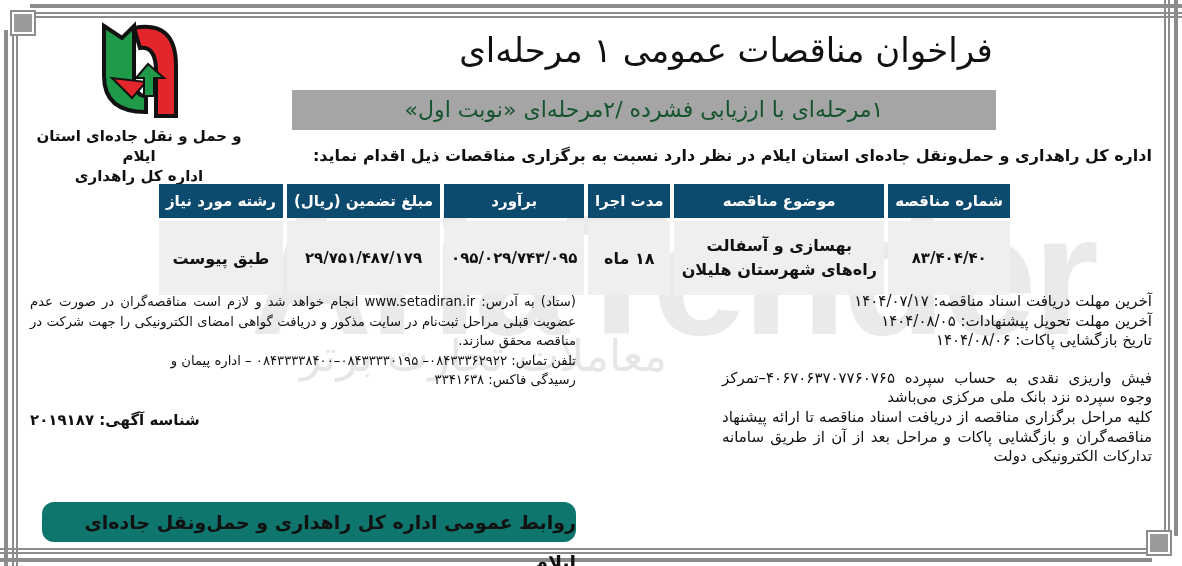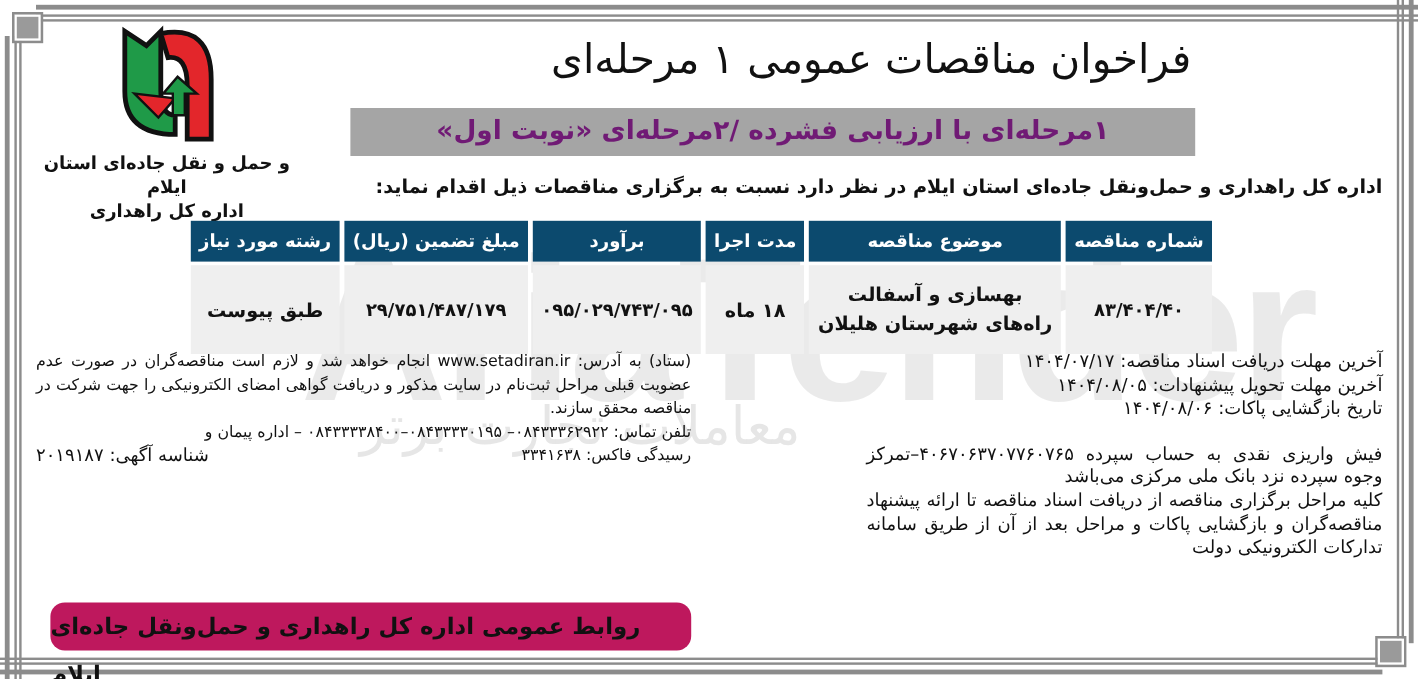--- a/index.html
+++ b/index.html
@@ -25,22 +25,22 @@
 
   
   .logo-block { position: absolute; left: 24px; top: 16px; width: 230px; text-align: center; }
   .logo-svg { width: 110px; height: 110px; display: block; margin: 0 auto; }
   .org-name { font-weight: bold; font-size: 15px; line-height: 20px; direction: rtl; color: #111; }
 
   
   .main-title { position: absolute; left: 300px; right: 30px; top: 30px; text-align: center;
     direction: rtl; font-weight: normal; font-size: 34px; color: #111; }
   .sub-banner { position: absolute; left: 292px; width: 704px; top: 90px; height: 40px;
-    background: #a5a5a5; color: #701a75; direction: rtl; text-align: center;
-    font-weight: bold; font-size: 22px; line-height: 40px; }
+    background: #a5a5a5; color: #14532d; direction: rtl; text-align: center;
+    font-weight: normal; font-size: 22px; line-height: 40px; }
 
   .intro { position: absolute; right: 30px; top: 146px; width: 850px; direction: rtl;
     font-weight: bold; font-size: 16px; text-align: right; white-space: nowrap; }
 
   
   .tender-table { position: absolute; right: 168px; top: 181px; left: 155px; width: auto; }
   table { border-collapse: separate; border-spacing: 4px 3px; direction: rtl; width: 100%; }
   th { background: #0c4a6e; color: #fff; font-weight: bold; font-size: 15px;
     height: 34px; padding: 0 6px; text-align: center; white-space: nowrap; }
   td { background: #efefef; font-weight: bold; font-size: 16px; height: 74px;
@@ -62,24 +62,24 @@
   .col-right .dates div { text-align: right; padding-right: 0; }
   .col-right .dl1 { padding-right: 0; }
   .col-right .dl2 { padding-right: 0; }
   .col-right .dl3 { padding-right: 30px; }
   .col-right .spacer { height: 18px; }
 
   .col-left { position: absolute; left: 30px; top: 292px; width: 546px; direction: rtl;
     text-align: justify; font-size: 13.2px; line-height: 19.6px; }
   .col-left p { margin: 0; }
   .contact-row { display: flex; direction: rtl; justify-content: space-between; }
-  .notice-id { font-weight: normal; font-size: 15px; }
+  .notice-id { font-weight: bold; font-size: 15px; margin-top: 41px; }
 
   .pr-banner { position: absolute; left: 42px; top: 502px; width: 534px; height: 40px;
-    background: #be185d; border-radius: 12px; direction: rtl; text-align: left;
+    background: #0f766e; border-radius: 12px; direction: rtl; text-align: right;
     font-weight: bold; font-size: 19px; line-height: 40px; color: #111; }
 </style>
 </head>
 <body>
 
 <div class="frame-top"></div>
 <div class="frame-left"></div>
 <div class="frame-right"></div>
 <div class="frame-bottom"></div>
 <div class="corner tl"></div>

